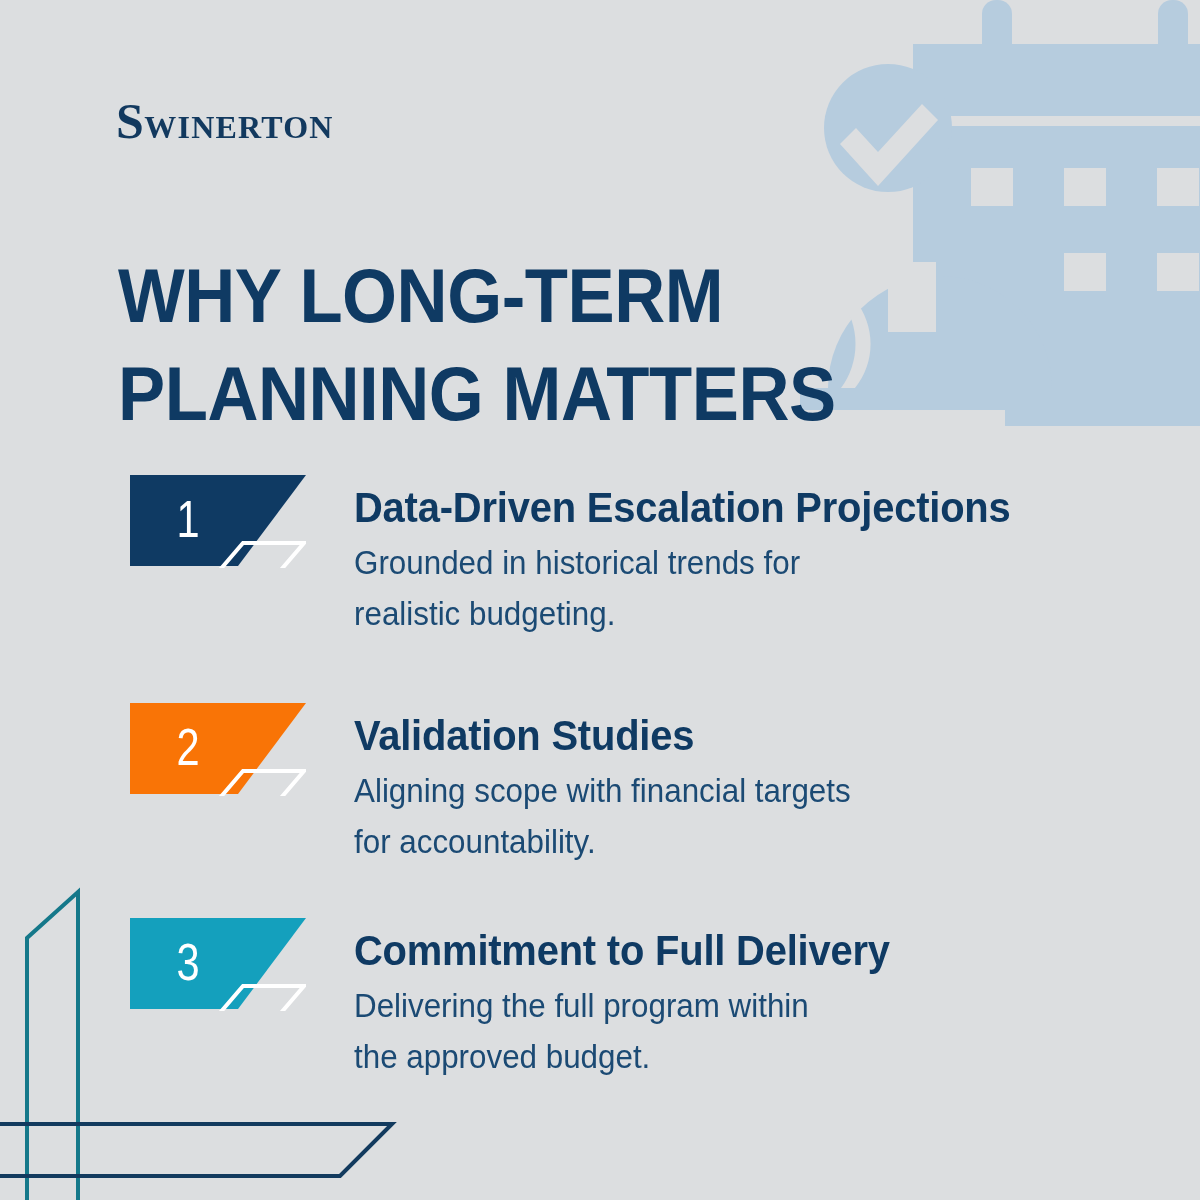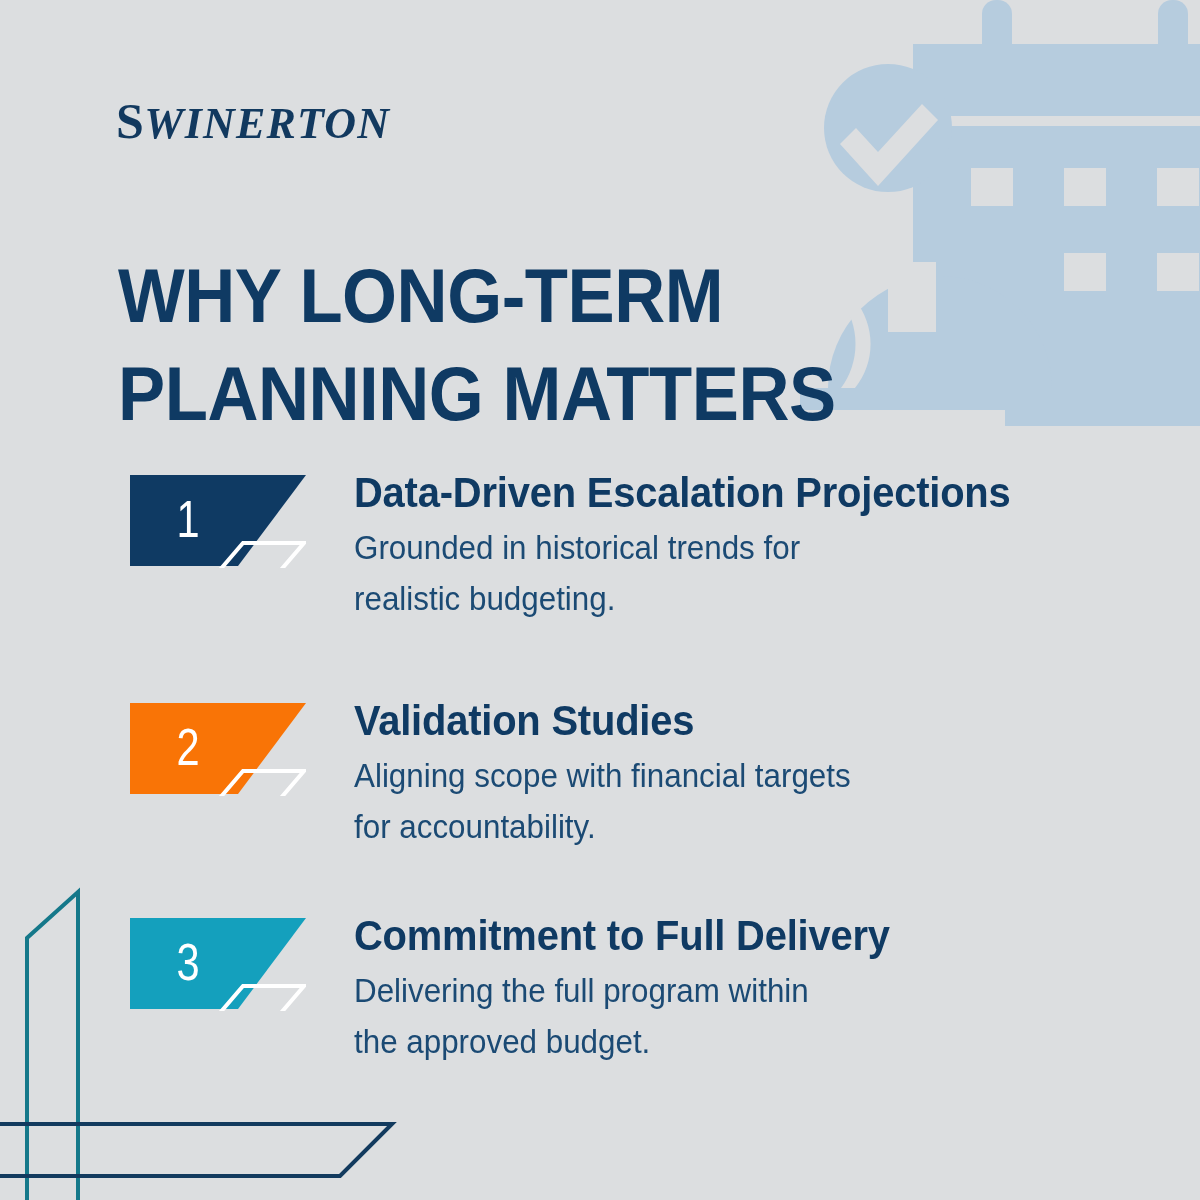--- a/index.html
+++ b/index.html
@@ -41,23 +41,22 @@
     font-weight: 700;
     font-size: 50px;
     letter-spacing: 0.5px;
     line-height: 1;
     white-space: nowrap;
   }
   .logo .cap-first {
     font-size: 50px;
   }
   .logo .cap-rest {
-    font-size: 44px;
+    font-size: 32px;
     letter-spacing: 1.2px;
-    font-style: italic;
   }
 
   
   .headline {
     position: absolute;
     left: 118px;
     top: 196px;
     width: 860px;
     color: #0f3a63;
     font-family: "Liberation Sans Narrow", "Liberation Sans", sans-serif;
@@ -105,21 +104,21 @@
     font-weight: 400;
     font-size: 52px;
     line-height: 1;
     transform: scaleX(0.8);
     transform-origin: center center;
   }
 
   .item-text {
     position: absolute;
     left: 354px;
-    top: 0;
+    top: 15px;
     width: 800px;
   }
   .item-title {
     color: #0f3a63;
     font-family: "Liberation Sans Narrow", "Liberation Sans", sans-serif;
     font-weight: 700;
     font-size: 42px;
     line-height: 1.08;
     letter-spacing: -0.2px;
     white-space: nowrap;

